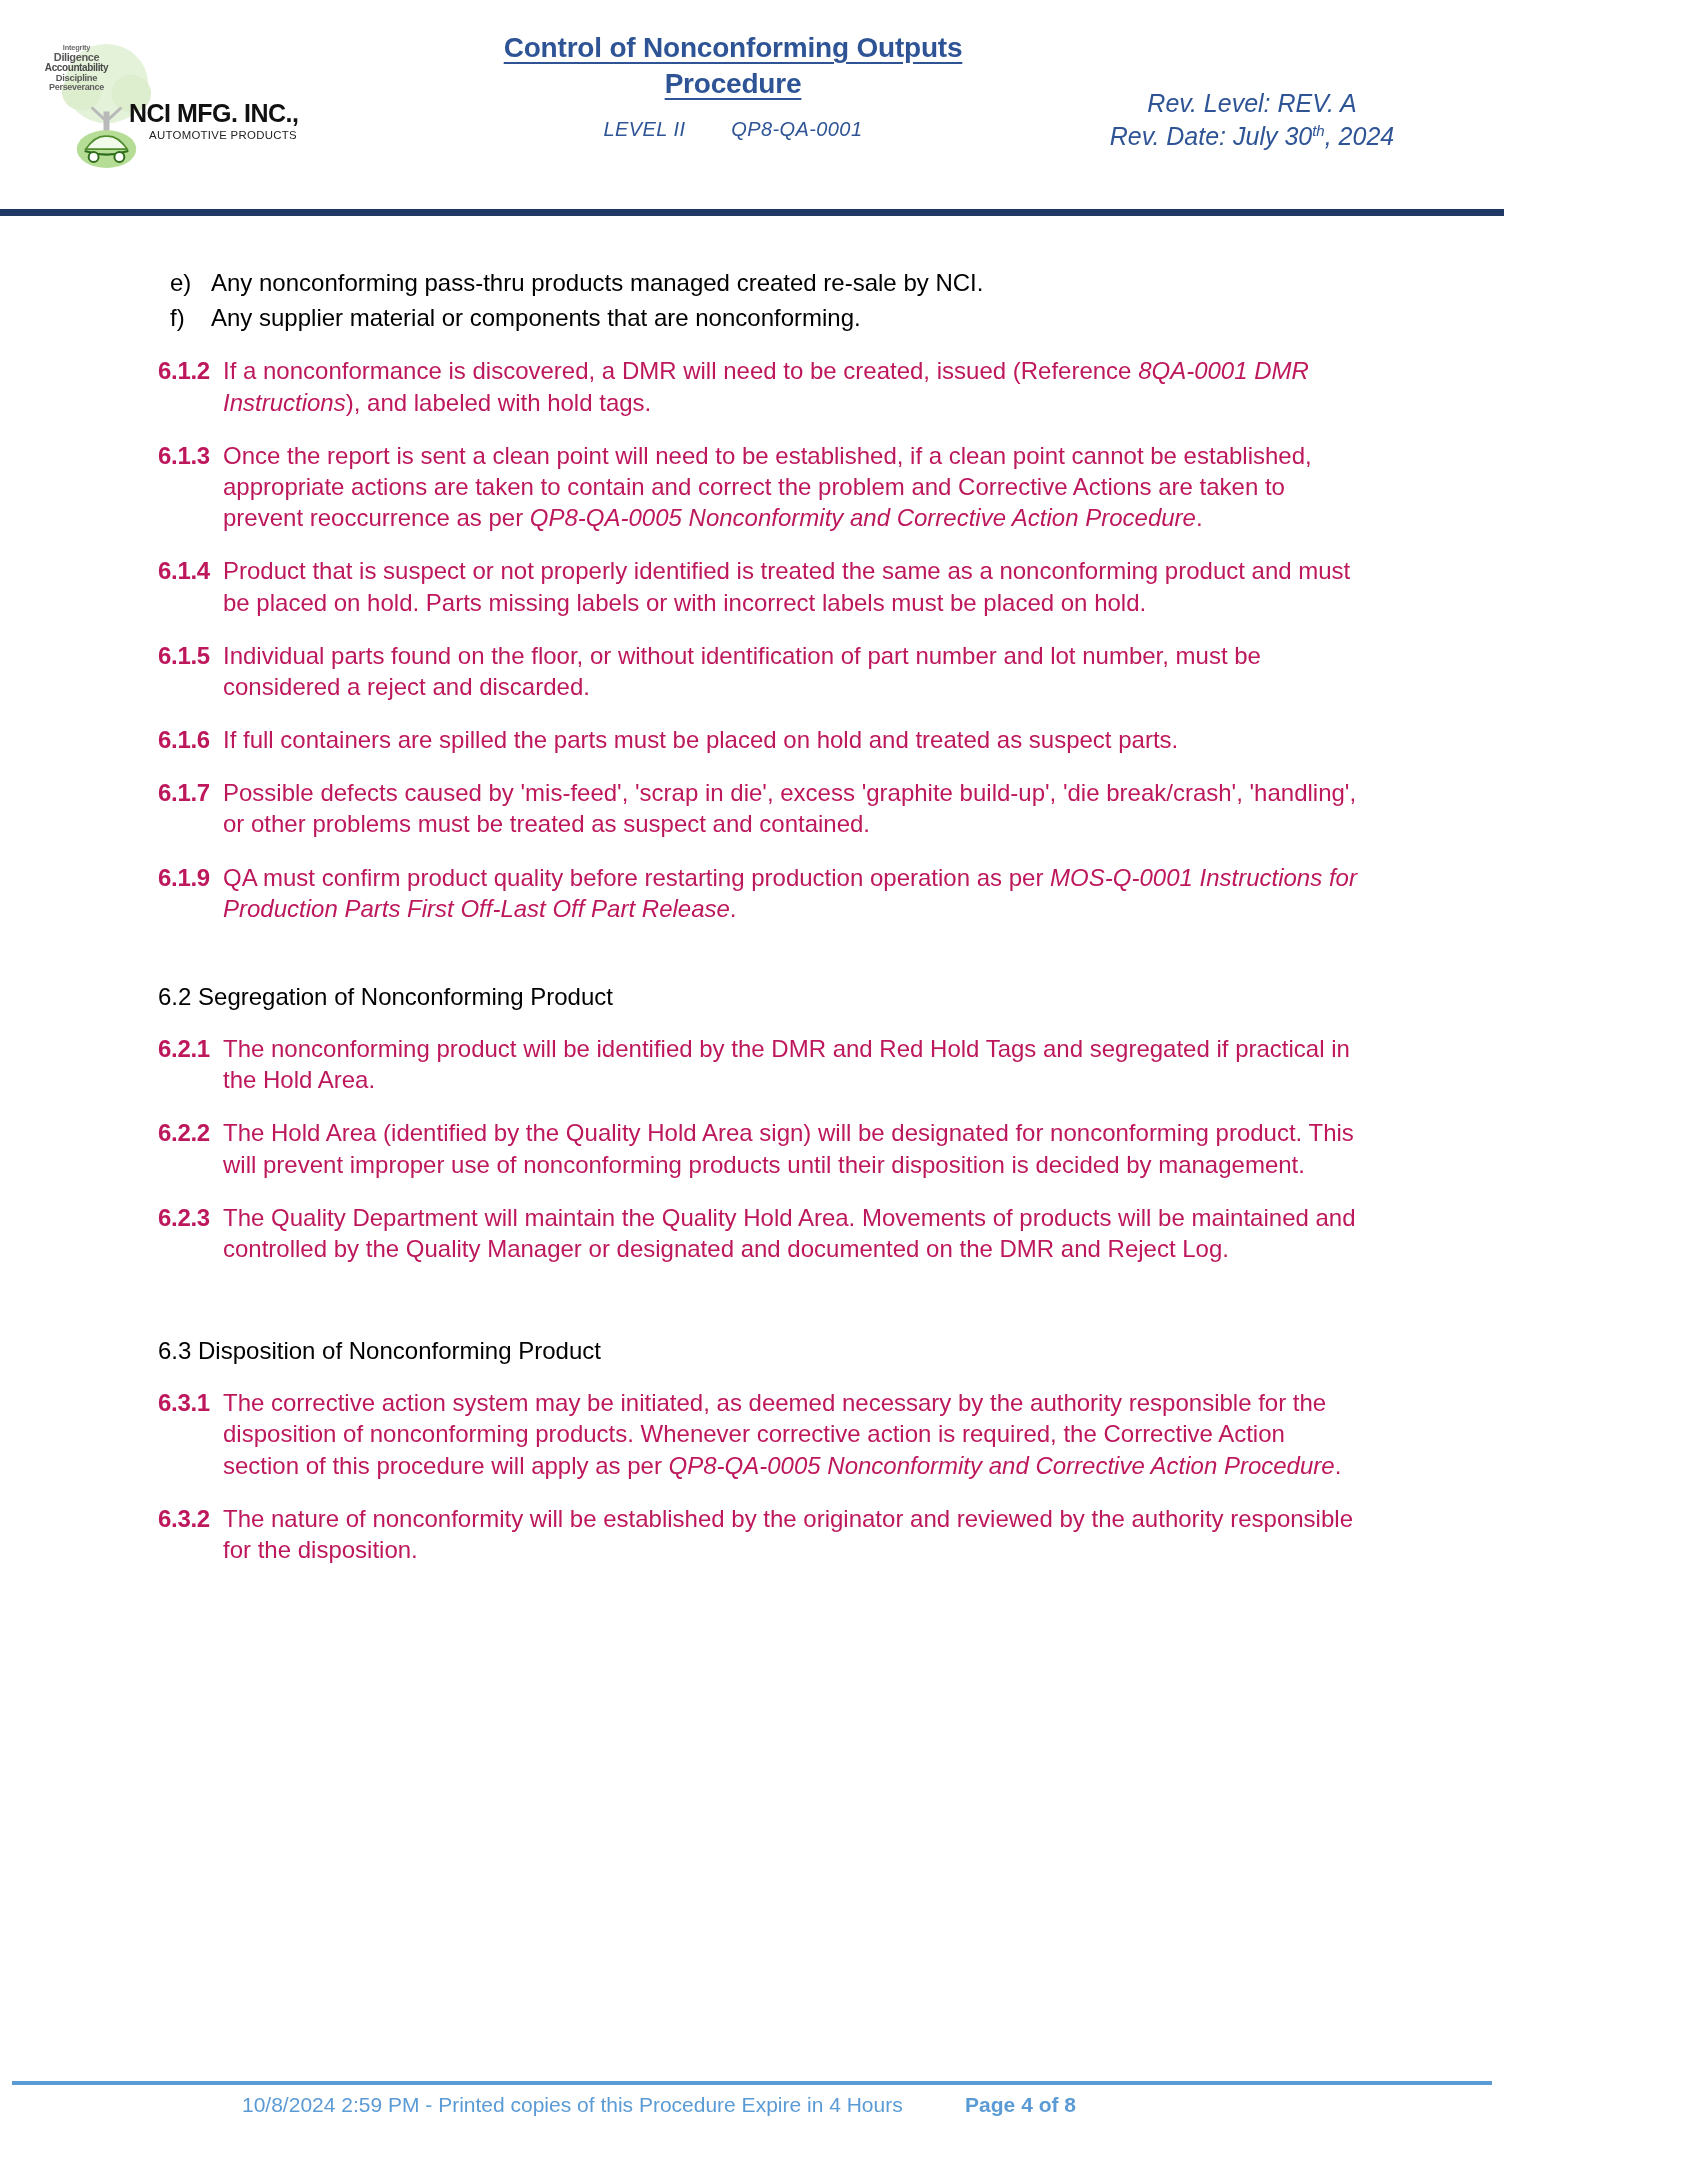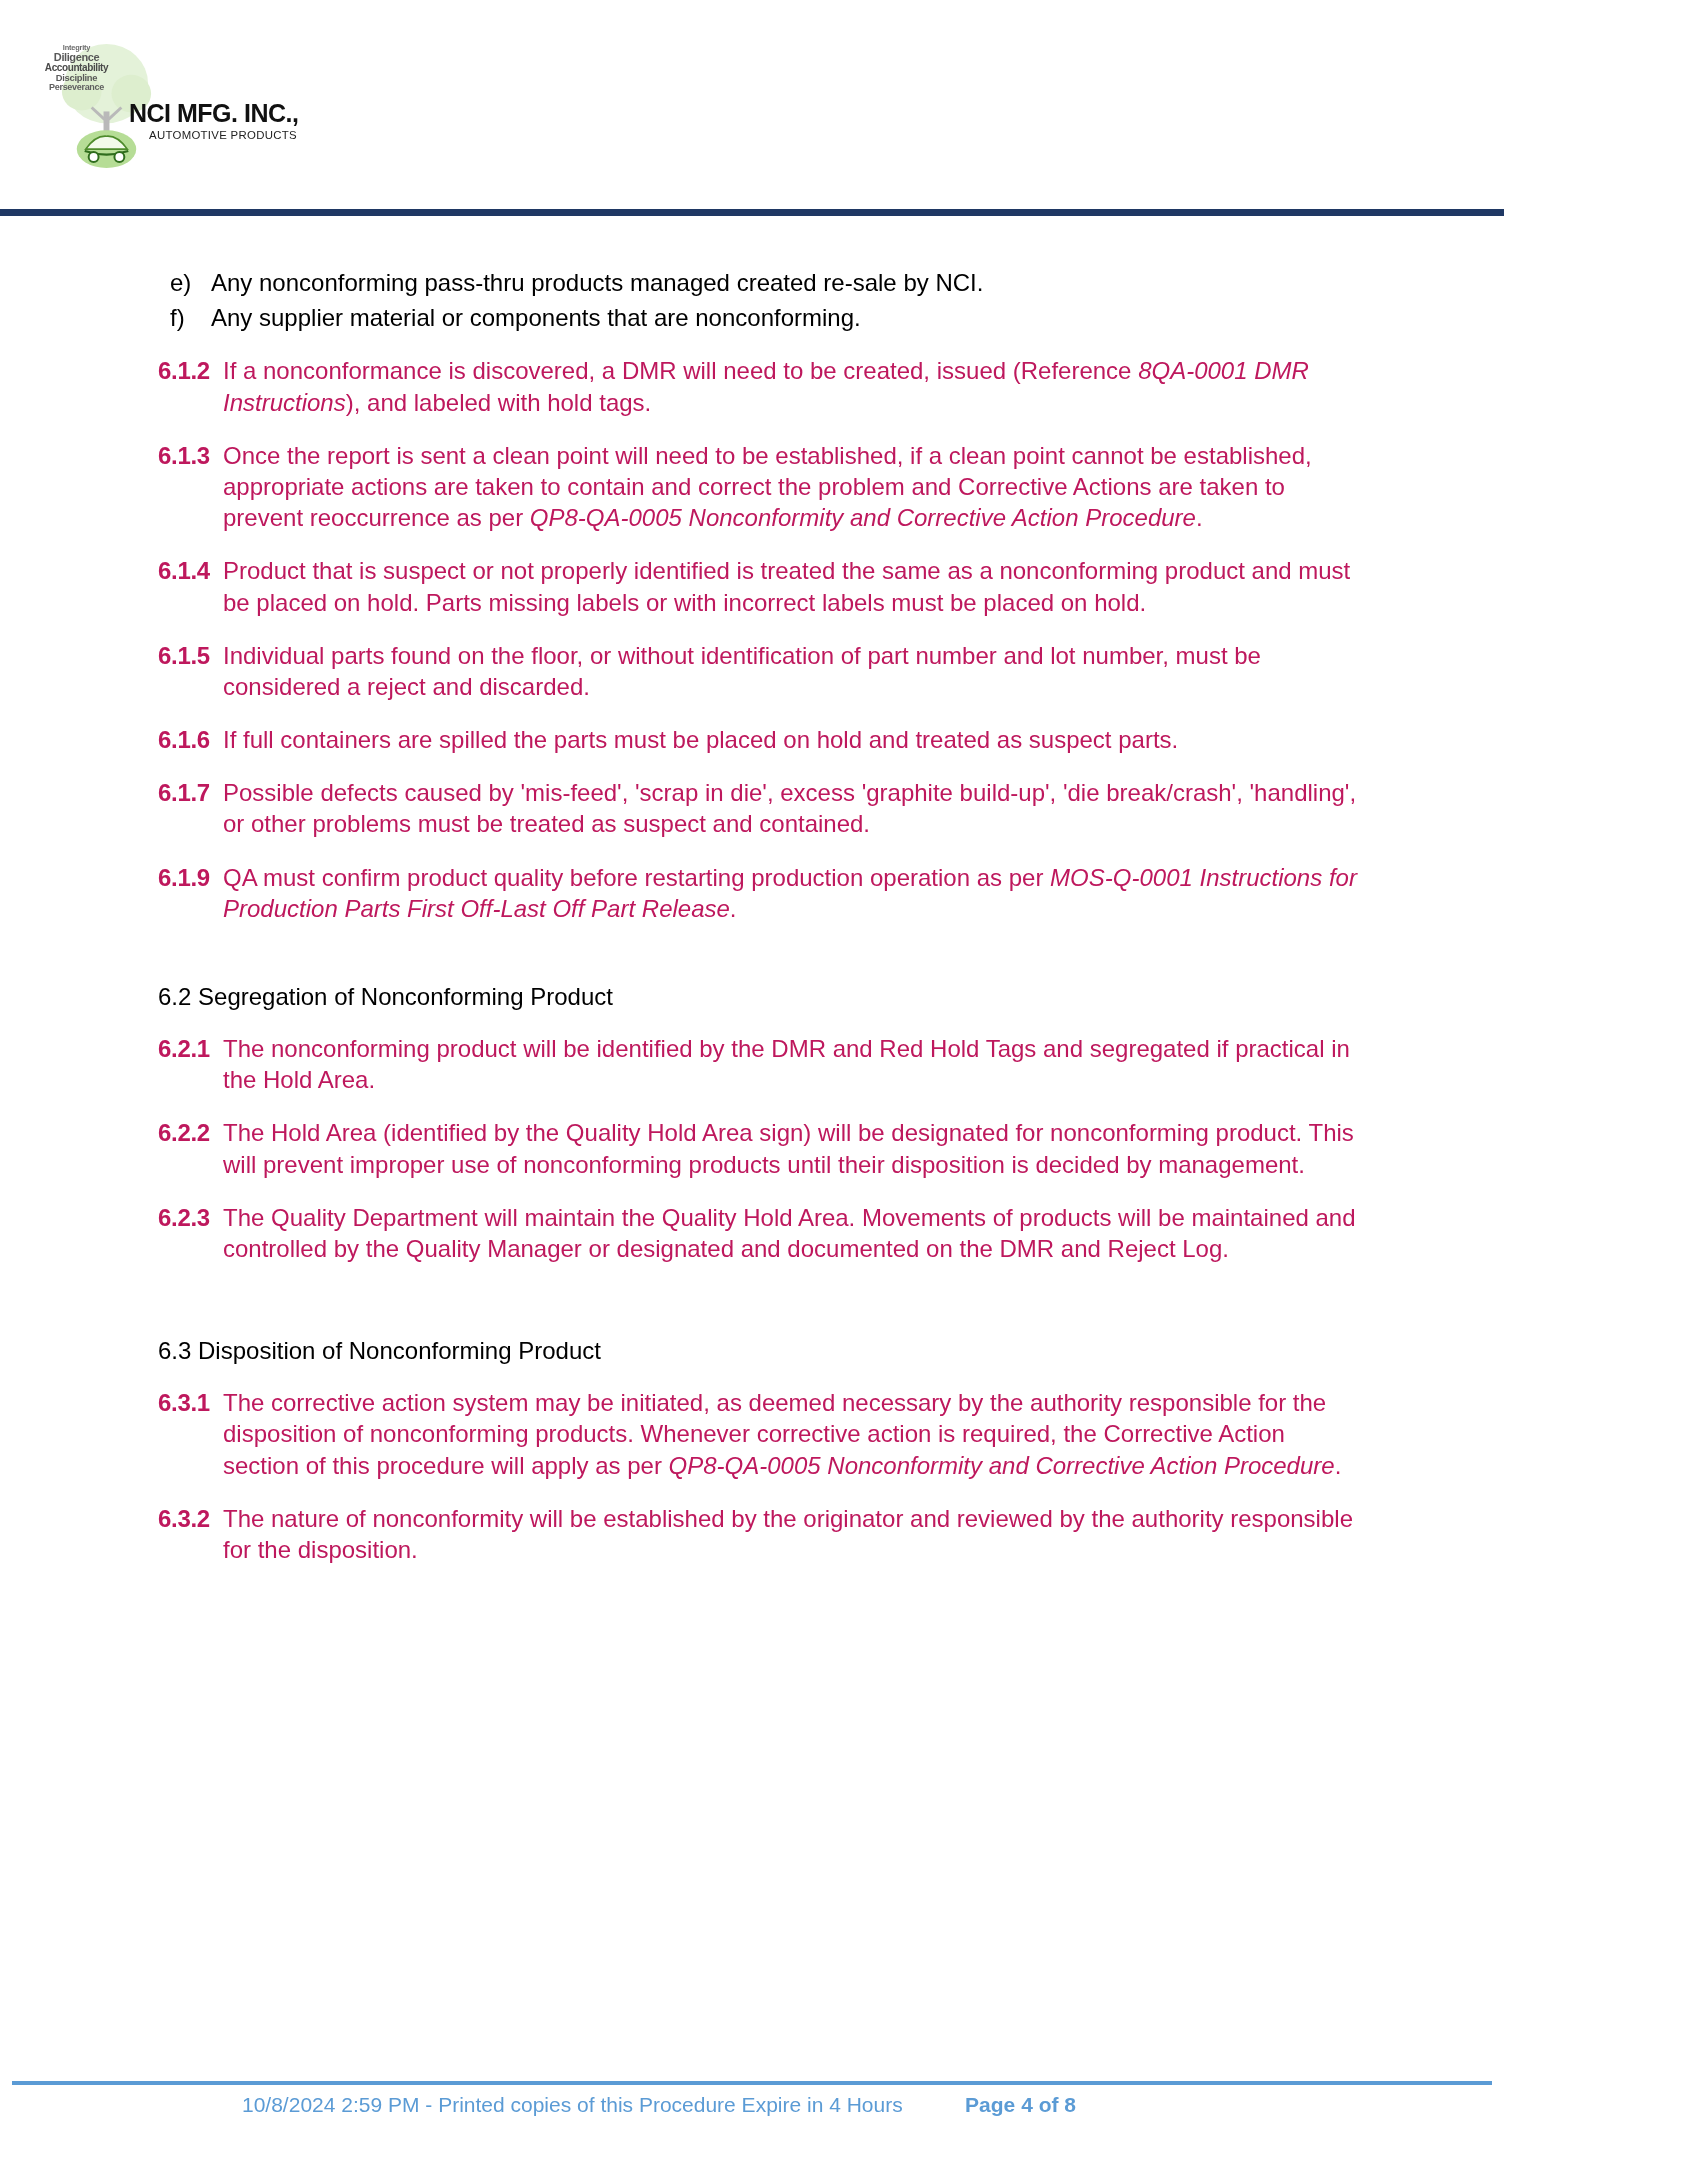--- a/index.html
+++ b/index.html
@@ -267,21 +267,34 @@
         <span class="lw1">Integrity</span>
         <span class="lw2">Diligence</span>
         <span class="lw3">Accountability</span>
         <span class="lw4">Discipline</span>
         <span class="lw5">Perseverance</span>
       </div>
       <div class="logo-name">NCI MFG. INC.,</div>
       <div class="logo-sub">AUTOMOTIVE PRODUCTS</div>
     </div>
 
-
+    <div class="title-block">
+      <div class="doc-title-line">Control of Nonconforming Outputs</div>
+      <div class="doc-title-line">Procedure</div>
+      <div class="level-line">
+        <span>LEVEL II</span>
+        <span class="gap"></span>
+        <span>QP8-QA-0001</span>
+      </div>
+    </div>
+
+    <div class="rev-block">
+      <div>Rev. Level: REV. A</div>
+      <div><span>Rev. Date: July 30</span><sup>th</sup><span>, 2024</span></div>
+    </div>
 
     <div class="header-rule"></div>
   </div>
 
   <div class="body">
 
     <ul class="lettered">
       <li>
         <span class="mark">e)</span>
         <span class="txt">Any nonconforming pass-thru products managed created re-sale by NCI.</span>

